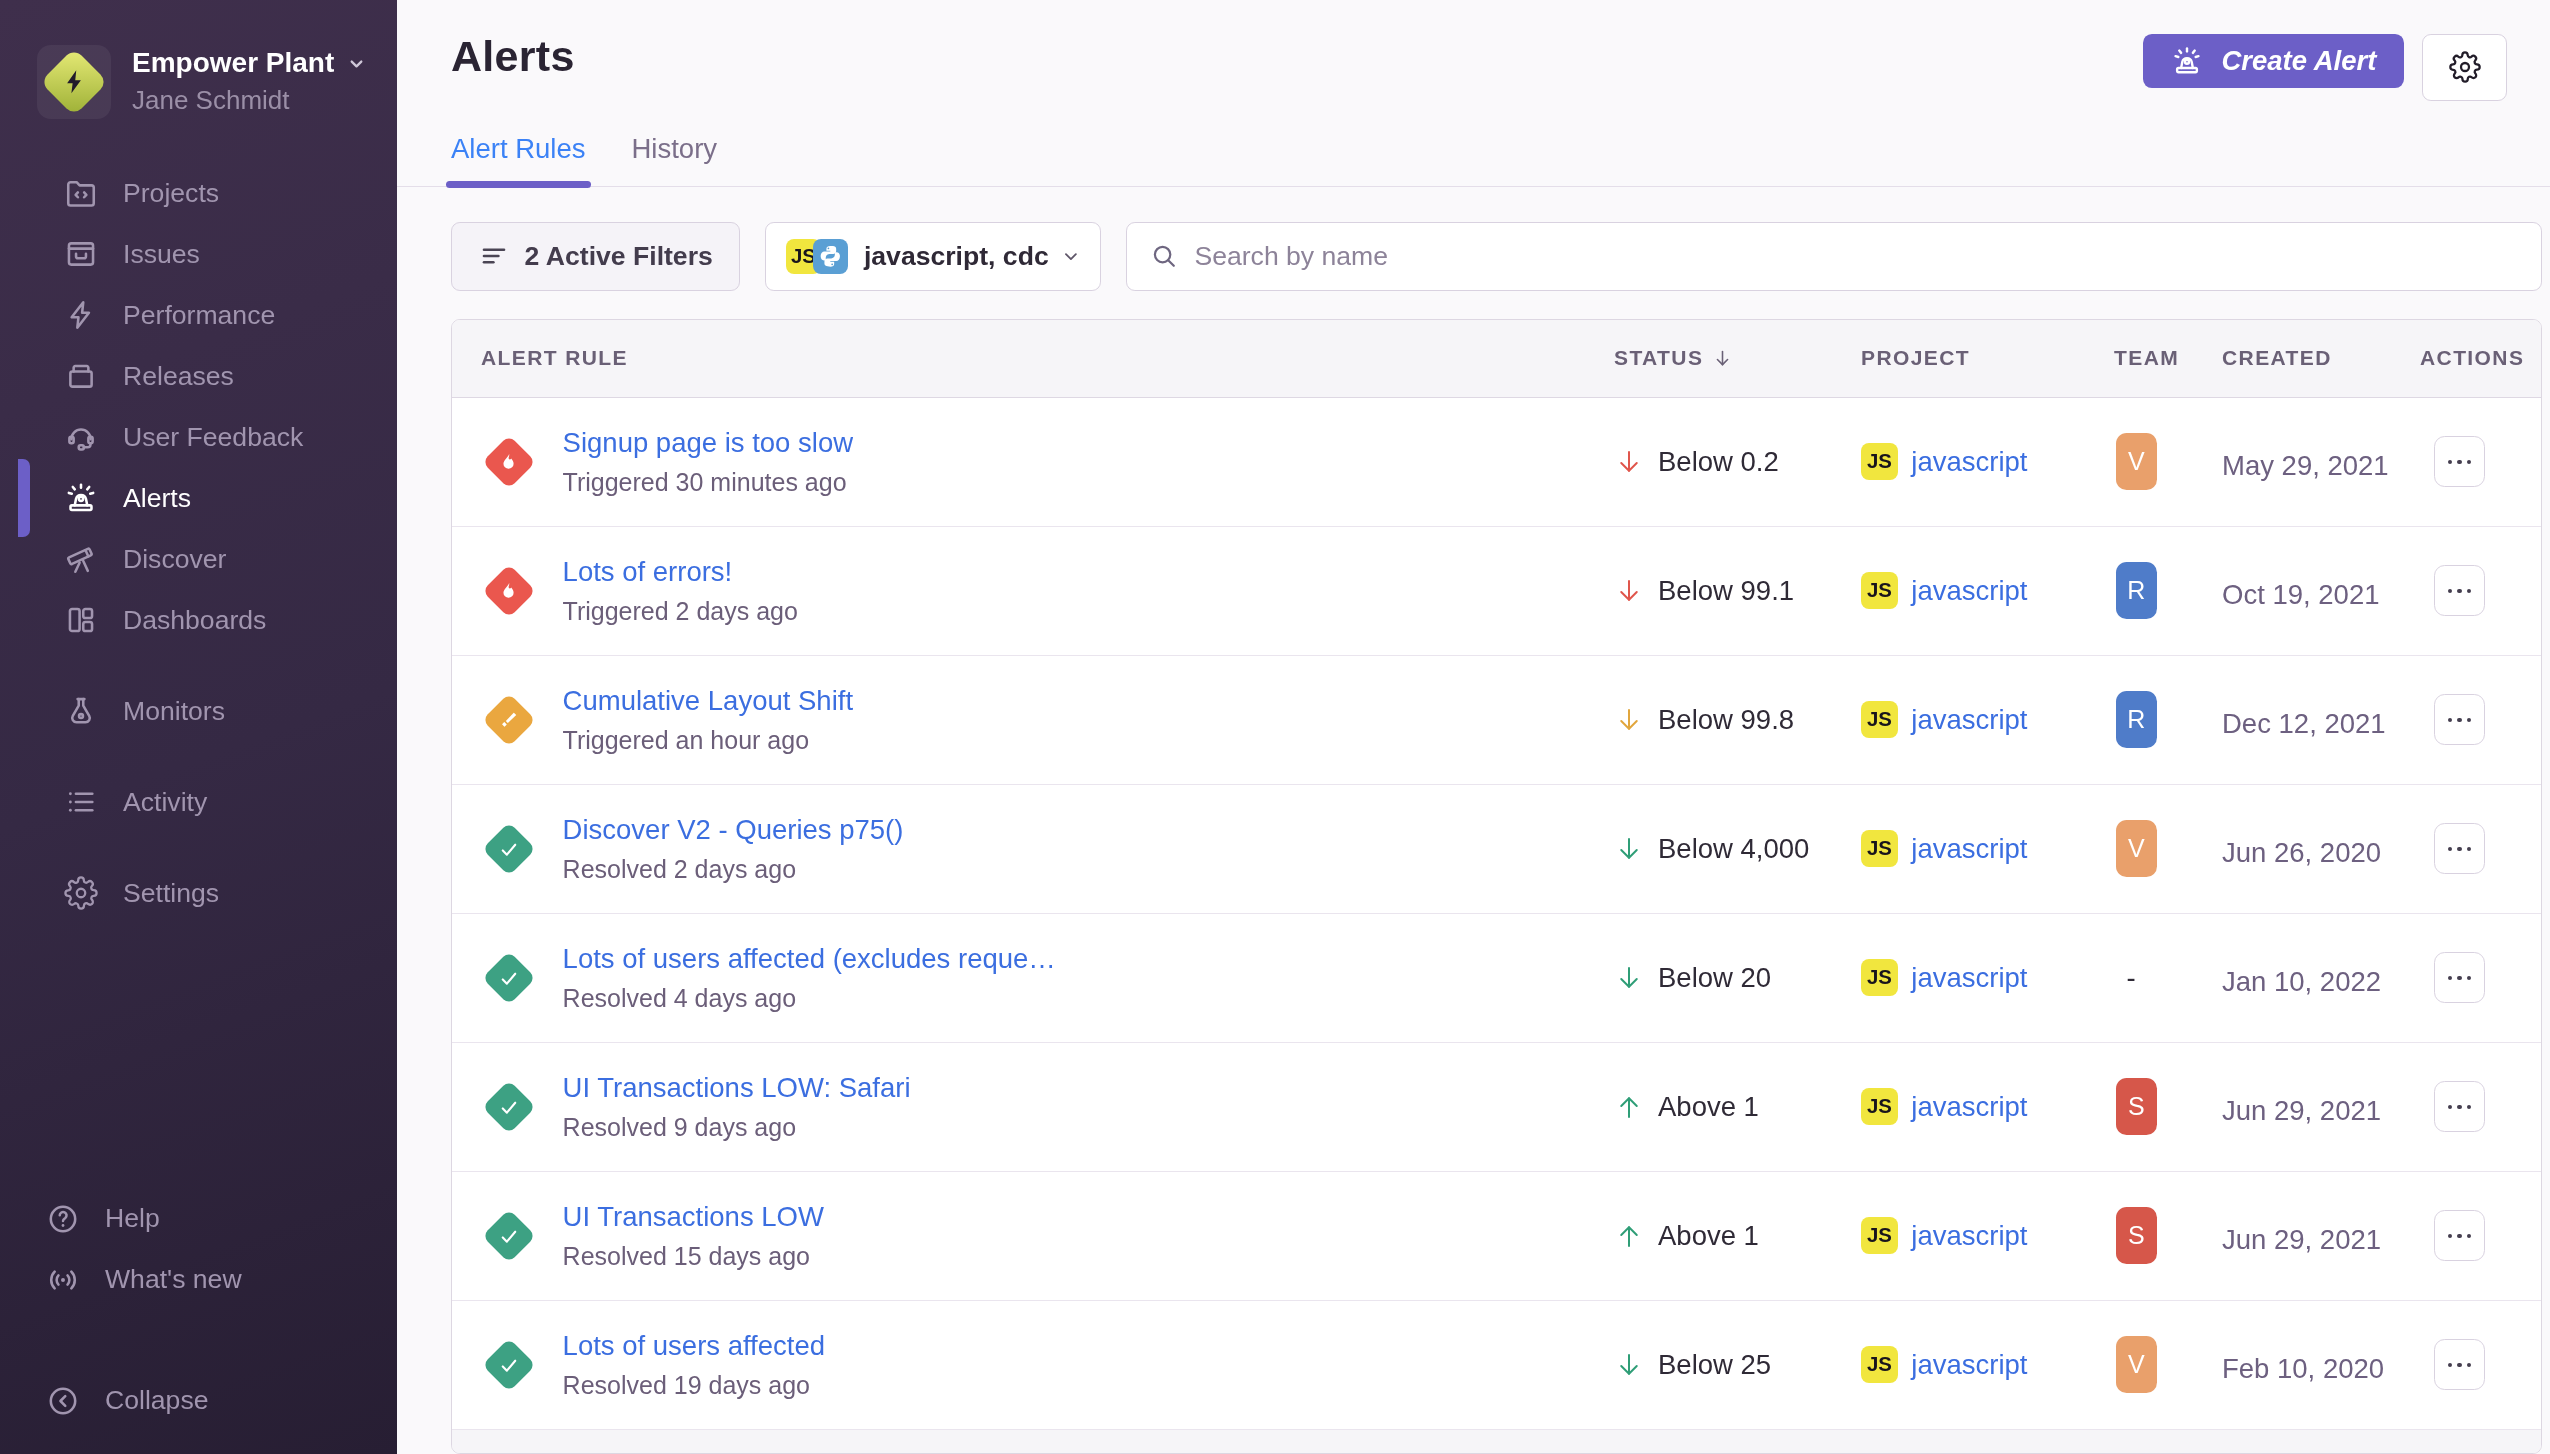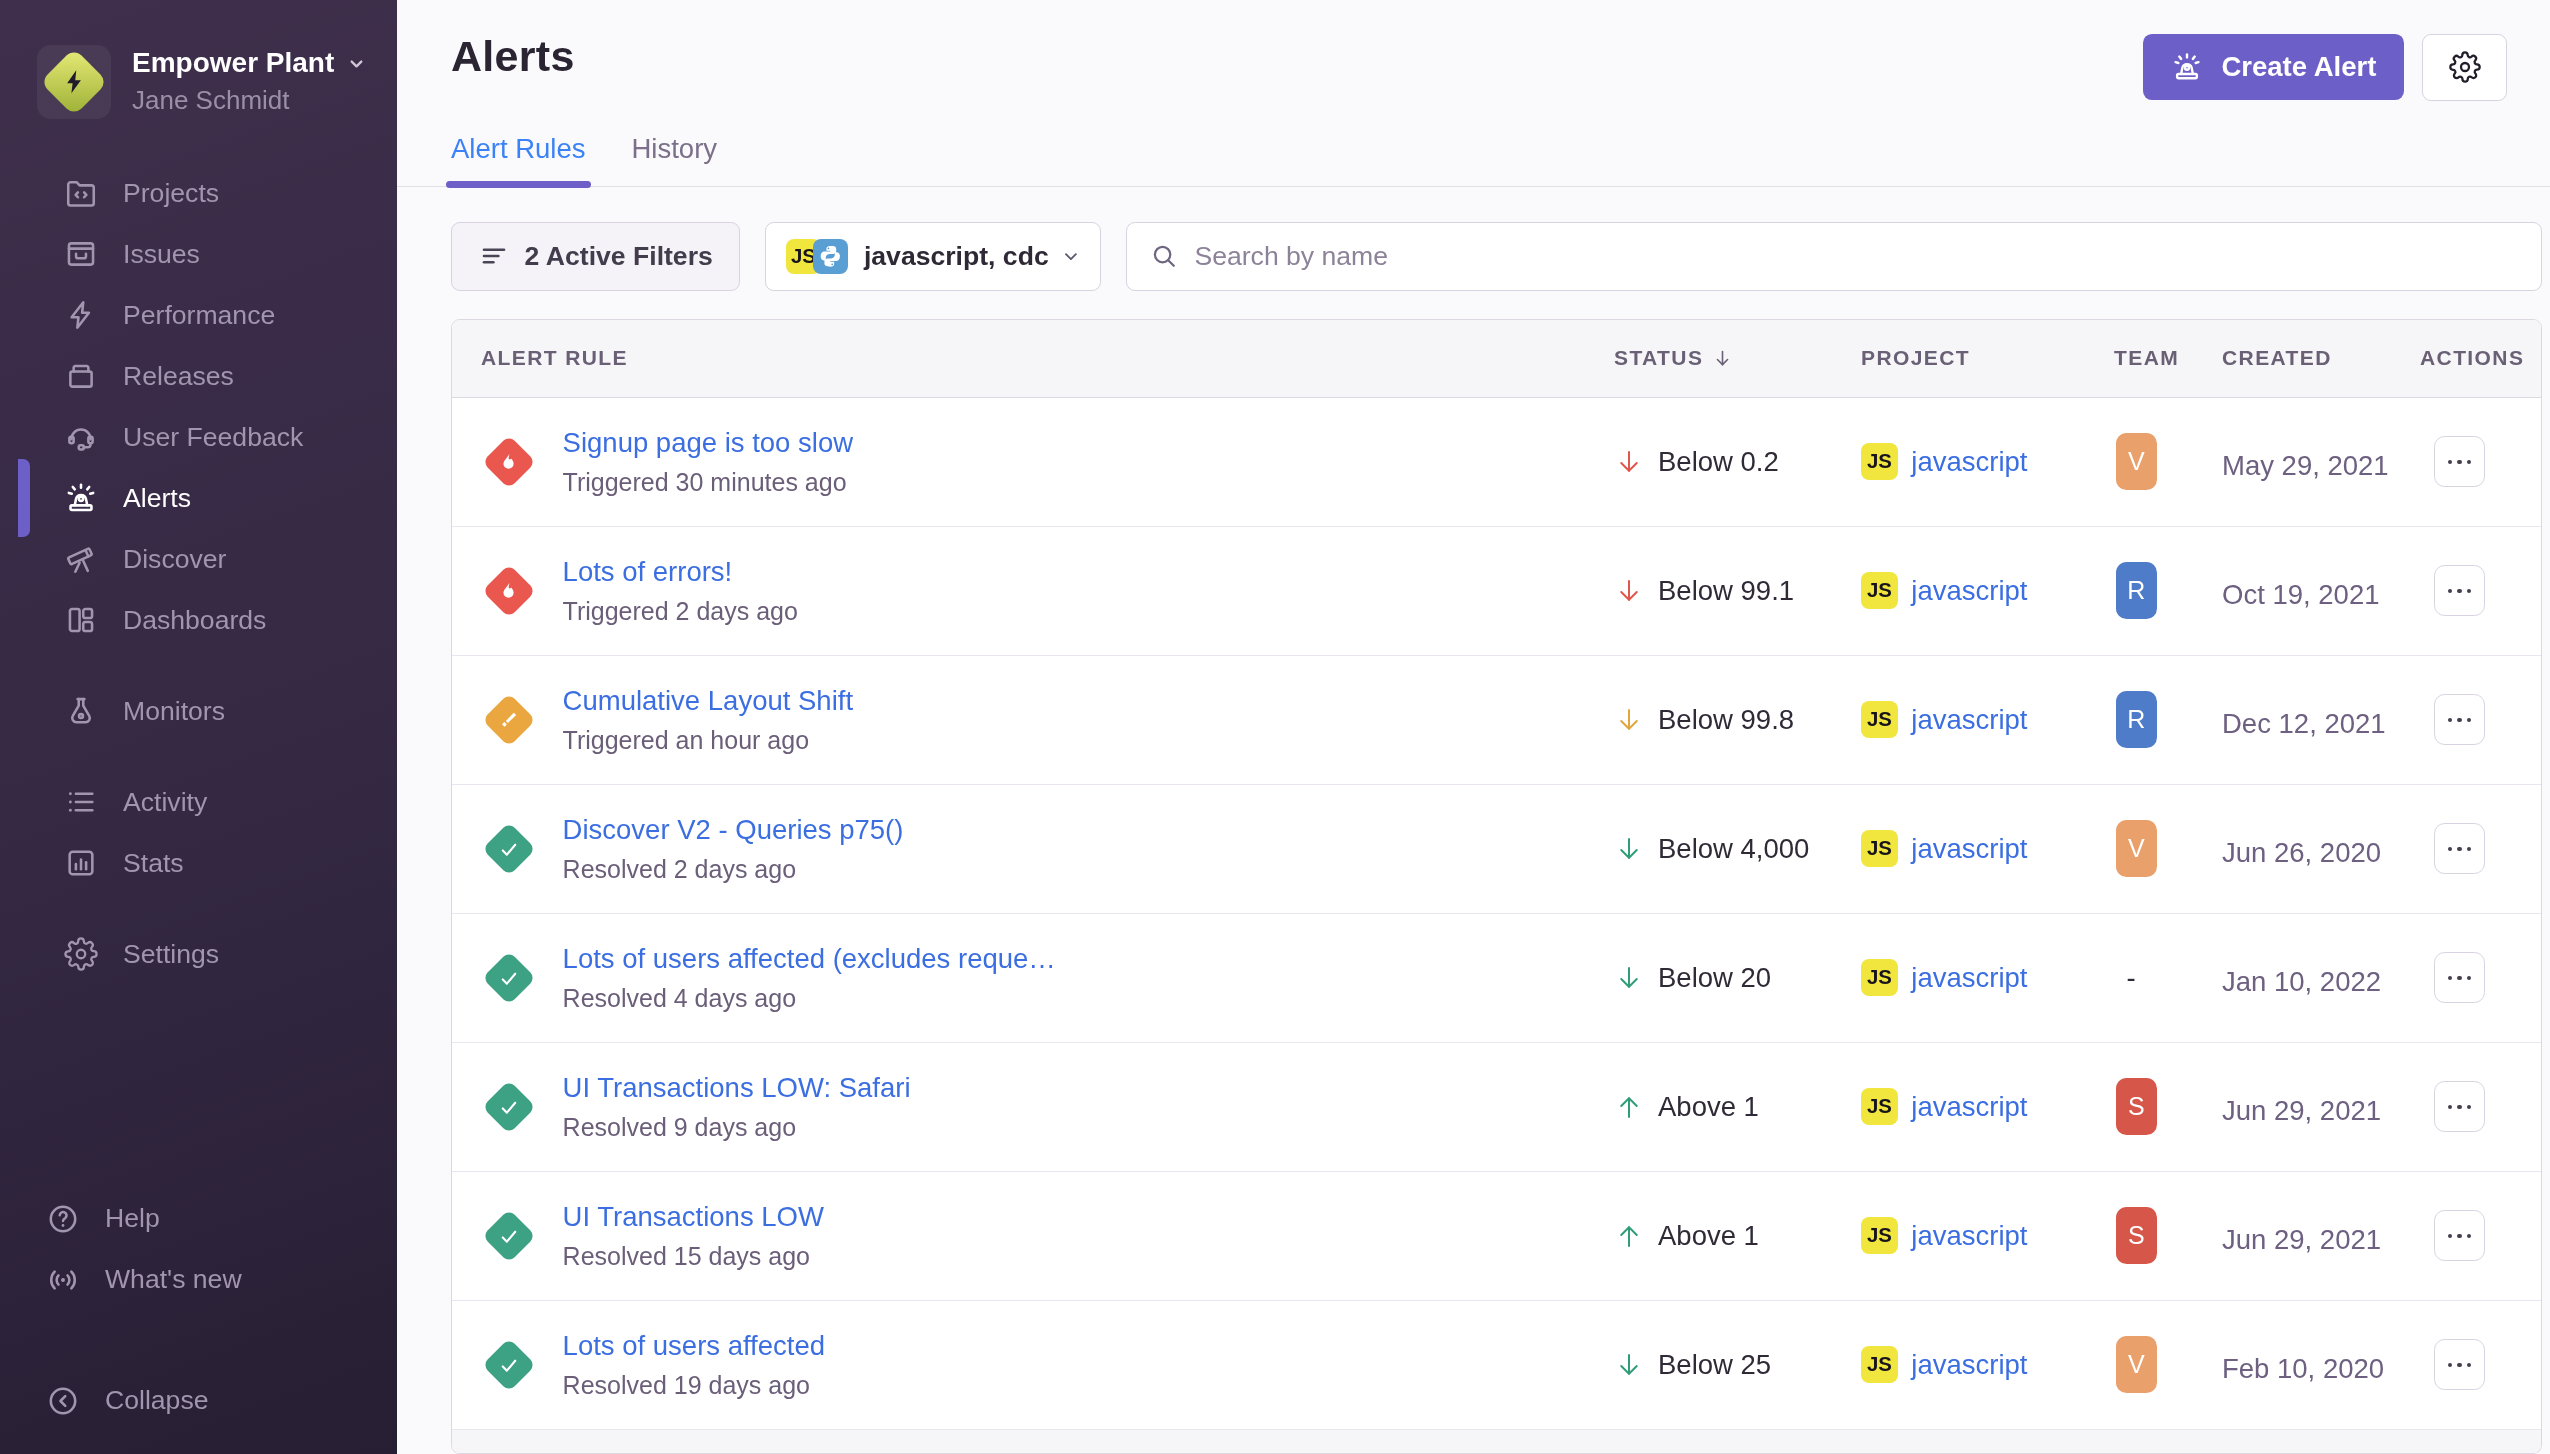--- a/index.html
+++ b/index.html
@@ -25,21 +25,21 @@
   .nav-item.active::before { content:""; position:absolute; left:0; top:50%; transform:translateY(-50%); width:11.5px; height:78px; background:#6c5fc7; border-radius:0 7px 7px 0; }
   .sidebar-spacer { flex:1; }
   .collapse-gap { height:30px; }
 
   
   .main { flex:1; min-width:0; display:flex; flex-direction:column; }
   .page-header { padding:32px 43px 0 54px; border-bottom:1.8px solid #e4dee9; }
   .header-top { display:flex; justify-content:space-between; align-items:flex-start; }
   .page-title { font-size:43px; font-weight:700; color:#2a2433; letter-spacing:0.3px; }
   .header-actions { display:flex; gap:17.7px; margin-top:1.8px; }
-  .btn-create { height:66px; padding:0 28px; border:none; background:#6c5fc7; color:#fff; border-radius:8.9px; font-size:27.5px; font-weight:700; font-family:inherit; display:flex; align-items:center; gap:18px; cursor:pointer; }
+  .btn-create { height:54px; padding:0 28px; border:none; background:#6c5fc7; color:#fff; border-radius:8.9px; font-size:27.5px; font-weight:700; font-family:inherit; display:flex; align-items:center; gap:18px; cursor:pointer;font-style:italic; }
   .btn-create .icon { width:32px; height:32px; }
   .btn-gear { width:85px; height:67px; background:#fff; border:1.8px solid #d9d2e0; border-radius:8.9px; display:flex; align-items:center; justify-content:center; color:#221d29; cursor:pointer; }
   .btn-gear .icon { width:32px; height:32px; }
   .tabs { display:flex; gap:46px; margin-top:32px; }
   .tab { font-size:27.5px; color:#7b6f8a; padding-bottom:21px; position:relative; cursor:pointer; }
   .tab.active { color:#3b82f6; }
   .tab.active::after { content:""; position:absolute; left:-5.3px; right:-5.3px; bottom:-1.8px; height:6.2px; background:#6c5fc7; border-radius:3.5px; }
 
   .content { flex:1; min-height:0; padding:35px 8px 0 54px; display:flex; flex-direction:column; }
   .filter-row { display:flex; gap:25px; }
@@ -224,31 +224,20 @@
               <path d="M8.4 6.2H20"></path>
               <path d="M8.4 12H20"></path>
               <path d="M8.4 17.8H20"></path>
               <circle cx="4.5" cy="6.2" r="1" fill="currentColor" stroke="none"></circle>
               <circle cx="4.5" cy="12" r="1" fill="currentColor" stroke="none"></circle>
               <circle cx="4.5" cy="17.8" r="1" fill="currentColor" stroke="none"></circle>
             </svg>
           </span>
           <span>Activity</span>
         </div>
-        <div class="nav-item">
-          <span class="icon ">
-            <svg viewBox="0 0 24 24">
-              <rect x="4" y="4" width="16" height="16" rx="2.2"></rect>
-              <path d="M8.4 16.4v-3.6"></path>
-              <path d="M12 16.4V9.6"></path>
-              <path d="M15.6 16.4v-5"></path>
-            </svg>
-          </span>
-          <span>Stats</span>
-        </div>
       </div>
       <div class="nav-section">
         <div class="nav-item">
           <span class="icon ">
             <svg viewBox="0 0 24 24" style="stroke-width:1.6">
               <circle cx="12" cy="12" r="3"></circle>
               <path d="M19.4 15a1.65 1.65 0 0 0 .33 1.82l.06.06a2 2 0 0 1 0 2.83 2 2 0 0 1-2.83 0l-.06-.06a1.65 1.65 0 0 0-1.82-.33 1.65 1.65 0 0 0-1 1.51V21a2 2 0 0 1-4 0v-.09a1.65 1.65 0 0 0-1.08-1.51 1.65 1.65 0 0 0-1.82.33l-.06.06a2 2 0 0 1-2.83 0 2 2 0 0 1 0-2.83l.06-.06a1.65 1.65 0 0 0 .33-1.82 1.65 1.65 0 0 0-1.51-1H3a2 2 0 0 1 0-4h.09a1.65 1.65 0 0 0 1.51-1.08 1.65 1.65 0 0 0-.33-1.82l-.06-.06a2 2 0 0 1 2.83-2.83l.06.06a1.65 1.65 0 0 0 1.82.33h.08a1.65 1.65 0 0 0 1-1.51V3a2 2 0 0 1 4 0v.09a1.65 1.65 0 0 0 1 1.51 1.65 1.65 0 0 0 1.82-.33l.06-.06a2 2 0 0 1 2.83 2.83l-.06.06a1.65 1.65 0 0 0-.33 1.82v.08a1.65 1.65 0 0 0 1.51 1H21a2 2 0 0 1 0 4h-.09a1.65 1.65 0 0 0-1.51 1z"></path>
             </svg>
           </span>
           <span>Settings</span>

